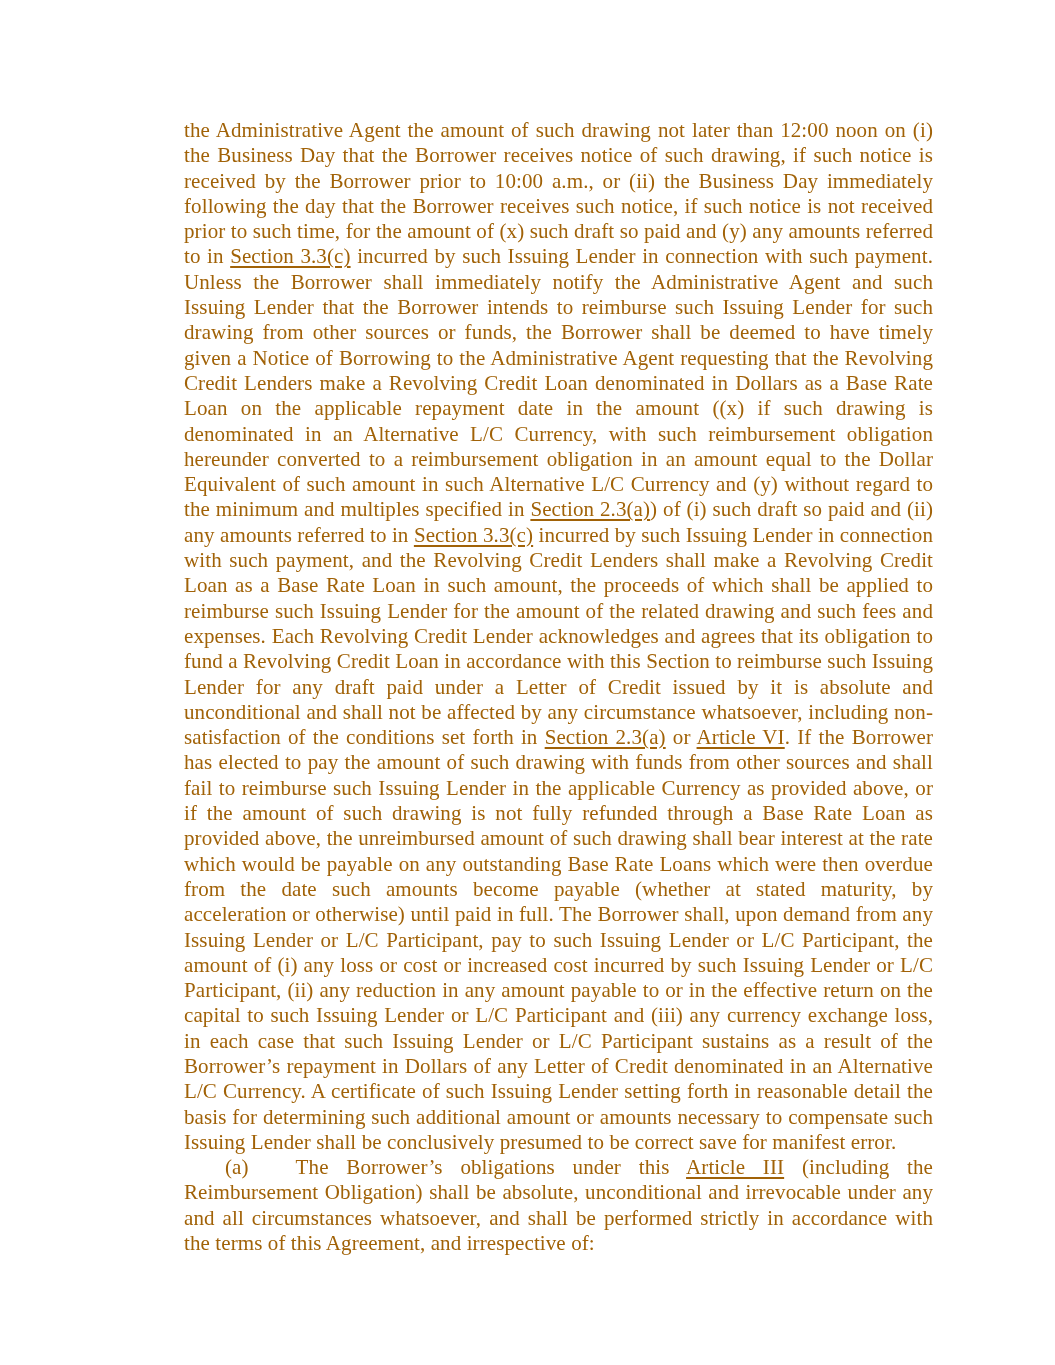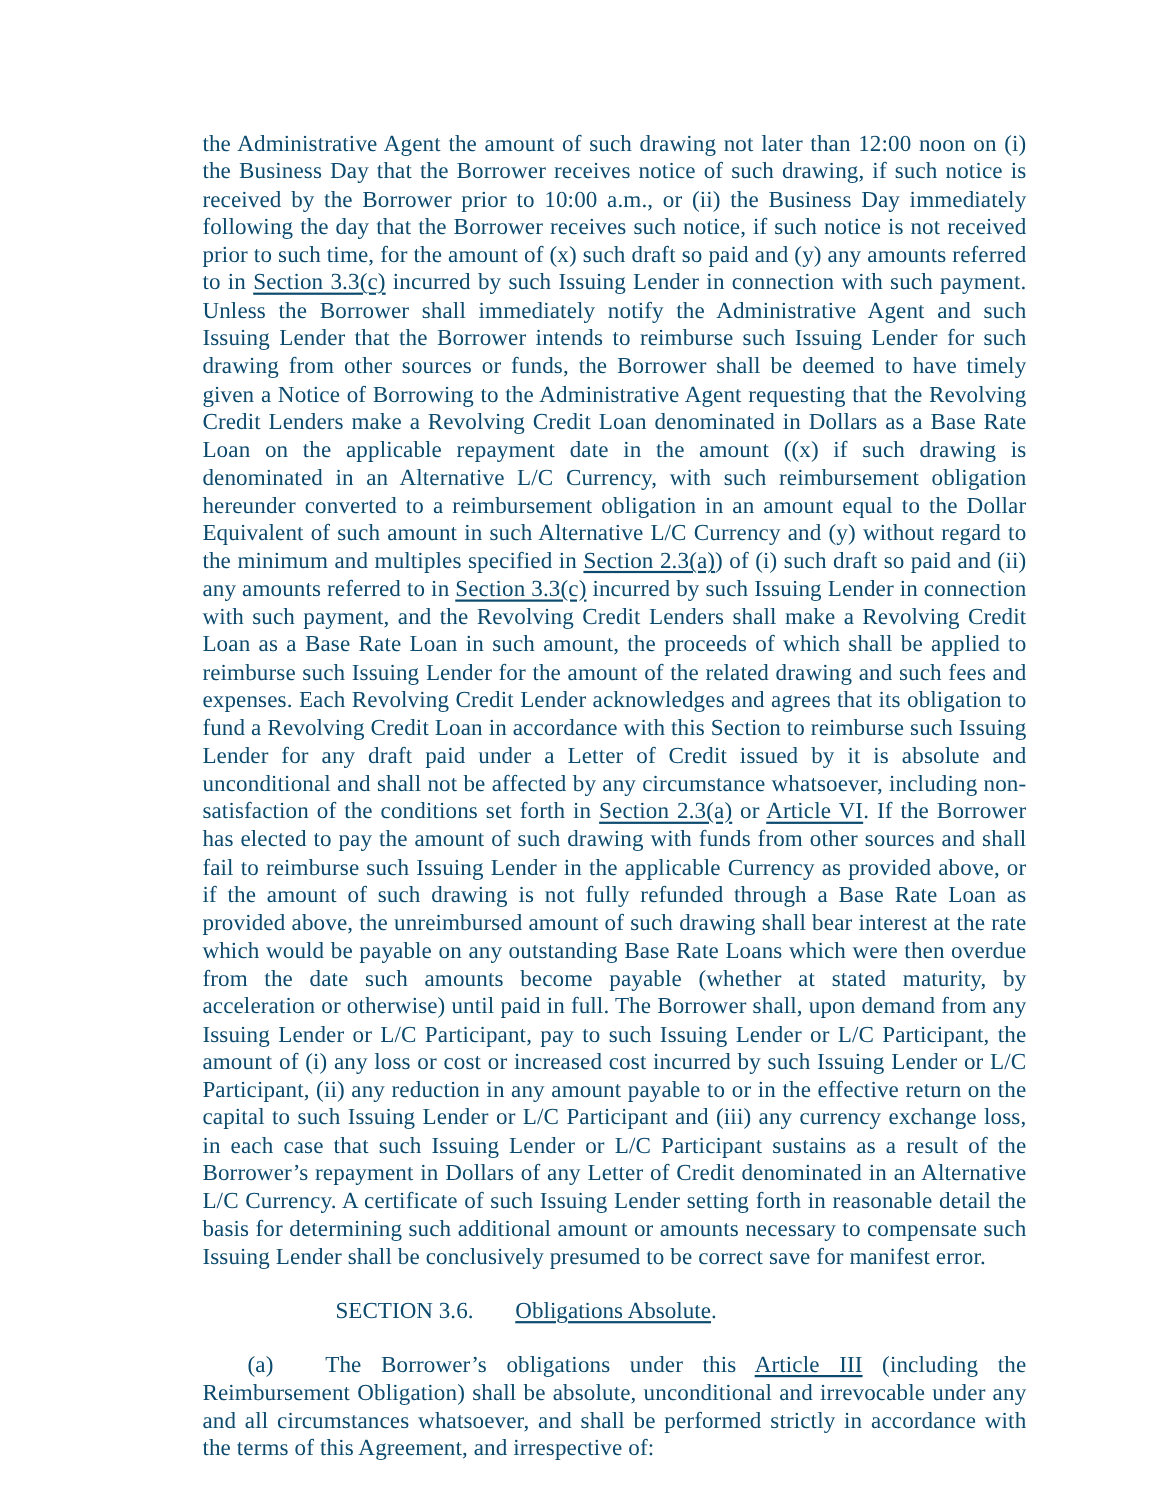--- a/index.html
+++ b/index.html
@@ -7,21 +7,21 @@
     padding: 0;
     background: #ffffff;
   }
   .page {
     position: relative;
     width: 1055px;
     height: 1365px;
     background: #ffffff;
     overflow: hidden;
     font-family: "Liberation Serif", serif;
-    color: #0c4a6e;
+    color: #a16207;
   }
   .text-block {
     position: absolute;
     left: 184px;
     top: 118px;
     width: 749px;
   }
   .para {
     margin: 0;
     font-size: 21px;
@@ -54,18 +54,17 @@
   }
 </style>
 </head>
 <body>
 
 <div class="page">
   <div class="text-block">
 
     <p class="para"><span>the Administrative Agent the amount of such drawing not later than 12:00 noon on (i) the Business Day that the Borrower receives notice of such drawing, if such notice is received by the Borrower prior to 10:00 a.m., or (ii) the Business Day immediately following the day that the Borrower receives such notice, if such notice is not received prior to such time, for the amount of (x) such draft so paid and (y) any amounts referred to in </span><span class="u">Section 3.3(c)</span><span> incurred by such Issuing Lender in connection with such payment.  Unless the Borrower shall immediately notify the Administrative Agent and such Issuing Lender that the Borrower intends to reimburse such Issuing Lender for such drawing from other sources or funds, the Borrower shall be deemed to have timely given a Notice of Borrowing to the Administrative Agent requesting that the Revolving Credit Lenders make a Revolving Credit Loan denominated in Dollars as a Base Rate Loan on the applicable repayment date in the amount ((x) if such drawing is denominated in an Alternative L/C Currency, with such reimbursement obligation hereunder converted to a reimbursement obligation in an amount equal to the Dollar Equivalent of such amount in such Alternative L/C Currency and (y) without regard to the minimum and multiples specified in </span><span class="u">Section 2.3(a)</span><span>) of (i) such draft so paid and (ii) any amounts referred to in </span><span class="u">Section 3.3(c)</span><span> incurred by such Issuing Lender in connection with such payment, and the Revolving Credit Lenders shall make a Revolving Credit Loan as a Base Rate Loan in such amount, the proceeds of which shall be applied to reimburse such Issuing Lender for the amount of the related drawing and such fees and expenses.  Each Revolving Credit Lender acknowledges and agrees that its obligation to fund a Revolving Credit Loan in accordance with this Section to reimburse such Issuing Lender for any draft paid under a Letter of Credit issued by it is absolute and unconditional and shall not be affected by any circumstance whatsoever, including non-satisfaction of the conditions set forth in </span><span class="u">Section 2.3(a)</span><span> or </span><span class="u">Article VI</span><span>.  If the Borrower has elected to pay the amount of such drawing with funds from other sources and shall fail to reimburse such Issuing Lender in the applicable Currency as provided above, or if the amount of such drawing is not fully refunded through a Base Rate Loan as provided above, the unreimbursed amount of such drawing shall bear interest at the rate which would be payable on any outstanding Base Rate Loans which were then overdue from the date such amounts become payable (whether at stated maturity, by acceleration or otherwise) until paid in full.  The Borrower shall, upon demand from any Issuing Lender or L/C Participant, pay to such Issuing Lender or L/C Participant, the amount of (i) any loss or cost or increased cost incurred by such Issuing Lender or L/C Participant, (ii) any reduction in any amount payable to or in the effective return on the capital to such Issuing Lender or L/C Participant and (iii) any currency exchange loss, in each case that such Issuing Lender or L/C Participant sustains as a result of the Borrower’s repayment in Dollars of any Letter of Credit denominated in an Alternative L/C Currency.  A certificate of such Issuing Lender setting forth in reasonable detail the basis for determining such additional amount or amounts necessary to compensate such Issuing Lender shall be conclusively presumed to be correct save for manifest error.</span></p>
 
-    <p class="section-heading"><span>SECTION 3.6.</span><span class="tab-gap"></span><span class="u">Obligations Absolute</span><span>.</span></p>
 
     <p class="para para-a"><span>(a)</span><span class="label-gap"></span><span>The Borrower’s obligations under this </span><span class="u">Article III</span><span> (including the Reimbursement Obligation) shall be absolute, unconditional and irrevocable under any and all circumstances whatsoever, and shall be performed strictly in accordance with the terms of this Agreement, and irrespective of:</span></p>
 
   </div>
 </div>
 
 </body></html>

